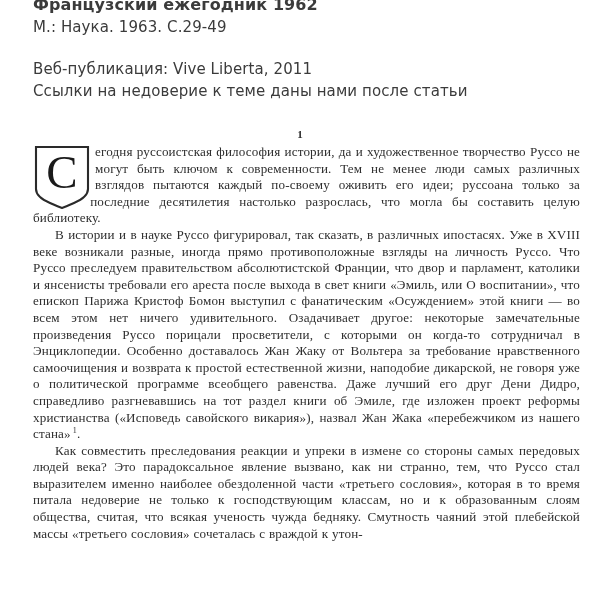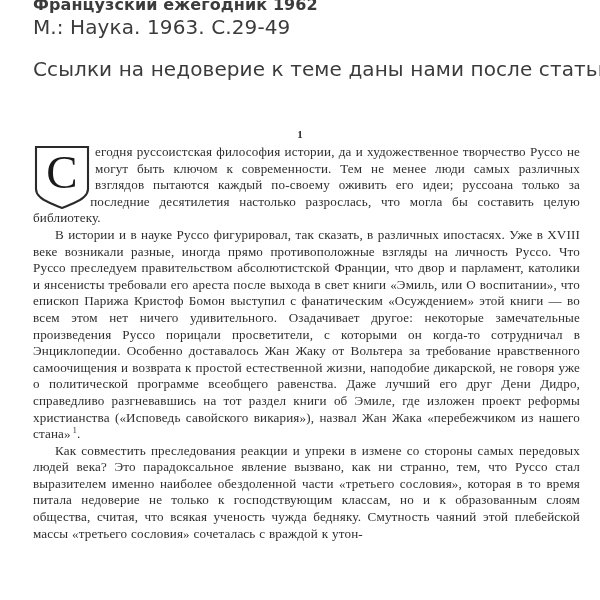--- a/index.html
+++ b/index.html
@@ -18,21 +18,21 @@
   
   .header-block {
     position: absolute;
     left: 33px;
     top: -6px;
     width: 545px;
     font-family: "DejaVu Sans", "Liberation Sans", sans-serif;
   }
   .hdr-line {
     color: #3b3b3b;
-    font-size: 20px;
+    font-size: 15px;
     line-height: 22px;
     white-space: nowrap;
     letter-spacing: 0.1px;
   }
   .hdr-line.source-title {
     font-weight: bold;
     font-size: 16px;
   }
   .hdr-gap {
     height: 20px;
@@ -112,20 +112,21 @@
     padding-left: 2px;
   }
 </style>
 </head>
 <body>
 
 <div class="header-block">
   <div class="hdr-line source-title">Французский ежегодник 1962</div>
   <div class="hdr-line">М.: Наука. 1963. С.29-49</div>
   <div class="hdr-gap"></div>
+  <div class="hdr-line">Веб-публикация: Vive Liberta, 2011</div>
   <div class="hdr-line">Ссылки на недоверие к теме даны нами после статьи</div>
 </div>
 
 <div class="section-number">1</div>
 
 <div class="scan-body">
 
   <p class="no-indent">
     <span class="dropcap">
       <svg viewBox="0 0 58 64" xmlns="http://www.w3.org/2000/svg" aria-hidden="true">

